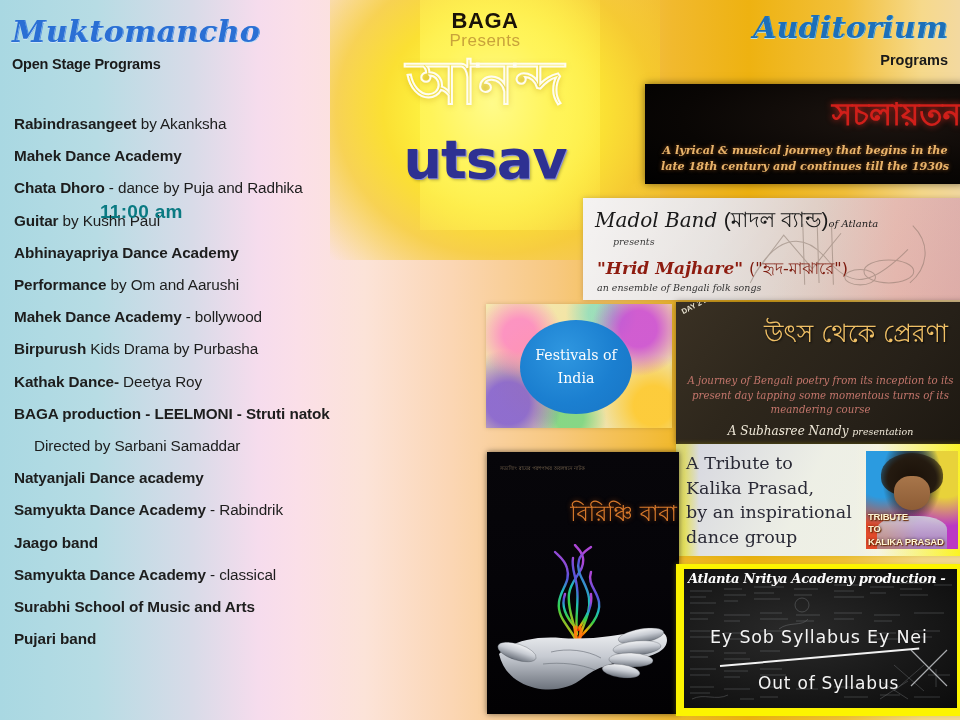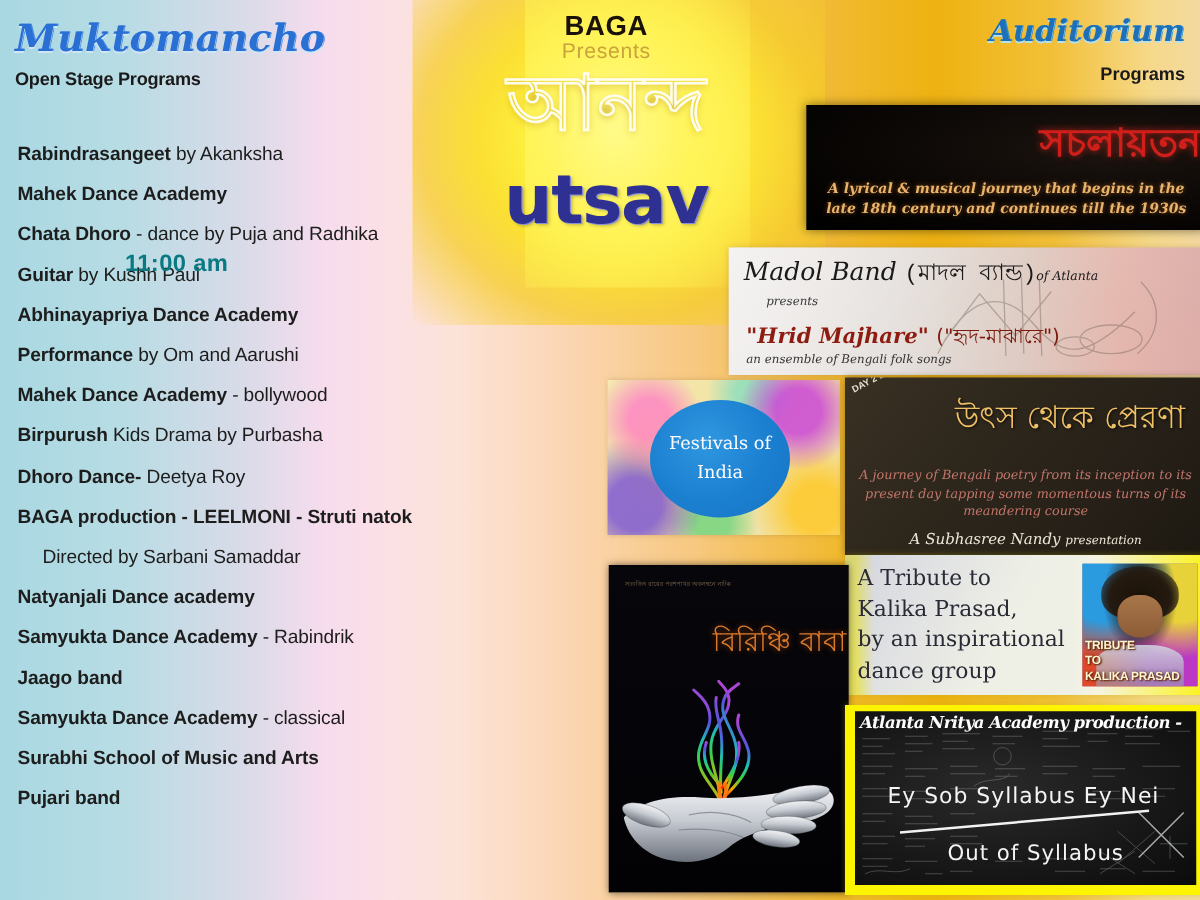--- a/index.html
+++ b/index.html
@@ -147,21 +147,21 @@
     font-weight: bold;
     color: #0a7a82;
     letter-spacing: 0.3px;
   }
 
   
   #auditorium-title {
     position: absolute;
     right: 12px; top: 10px;
     font-family: "DejaVu Serif", serif;
-    font-size: 24px;
+    font-size: 30px;
     font-weight: bold;
     font-style: italic;
     color: #1d6fb8;
     text-shadow: 0 1px 0 #b6e2ea, 1px 0 0 #2e8fd0;
     letter-spacing: 0.3px;
   }
   #auditorium-sub {
     position: absolute;
     right: 12px; top: 52px;
     font-size: 14.5px;
@@ -224,23 +224,23 @@
   #madol-line1 {
     position: absolute;
     left: 12px; top: 6px;
     font-family: "DejaVu Serif", serif;
     font-style: italic;
     font-size: 20px;
     color: #1a1a1a;
     white-space: nowrap;
   }
   #madol-line1 .bangla {
-    font-family: Liberation Mono, monospace;
+    font-family: Liberation Sans, sans-serif;
     font-style: normal;
-    font-size: 18px;
+    font-size: 21px;
   }
   #madol-line1 .ofatl {
     font-size: 10px;
     font-style: italic;
   }
   #madol-presents {
     position: absolute;
     left: 30px; top: 38px;
     font-family: "DejaVu Serif", serif;
     font-style: italic;
@@ -546,21 +546,21 @@
 
     <div id="program-list">
       <div class="prog-item"><b>Rabindrasangeet</b><span class="reg"> by Akanksha</span></div>
       <div class="prog-item"><b>Mahek Dance Academy</b><span class="reg"></span></div>
       <div class="prog-item"><b>Chata Dhoro</b><span class="reg"> - dance by Puja and Radhika</span></div>
       <div class="prog-item"><b>Guitar</b><span class="reg"> by Kushh Paul</span></div>
       <div class="prog-item"><b>Abhinayapriya Dance Academy</b><span class="reg"></span></div>
       <div class="prog-item"><b>Performance</b><span class="reg"> by Om and Aarushi</span></div>
       <div class="prog-item"><b>Mahek Dance Academy</b><span class="reg"> - bollywood</span></div>
       <div class="prog-item"><b>Birpurush</b><span class="reg"> Kids Drama by Purbasha</span></div>
-      <div class="prog-item"><b>Dhoro Dance-</b><span class="reg"> Deetya Roy</span></div>
+      <div class="prog-item"><b>Kathak Dance-</b><span class="reg"> Deetya Roy</span></div>
       <div class="prog-item"><b>BAGA production  -  LEELMONI  -  Struti  natok</b><span class="reg"></span></div>
       <div class="prog-item all-regular"><span class="reg">Directed by Sarbani Samaddar</span></div>
       <div class="prog-item"><b>Natyanjali Dance academy</b><span class="reg"></span></div>
       <div class="prog-item"><b>Samyukta Dance Academy</b><span class="reg">  - Rabindrik</span></div>
       <div class="prog-item"><b>Jaago band</b><span class="reg"></span></div>
       <div class="prog-item"><b>Samyukta Dance Academy</b><span class="reg">   - classical</span></div>
       <div class="prog-item"><b>Surabhi School of Music and Arts</b><span class="reg"></span></div>
       <div class="prog-item"><b>Pujari band</b><span class="reg"></span></div>
     </div>
   </div>

